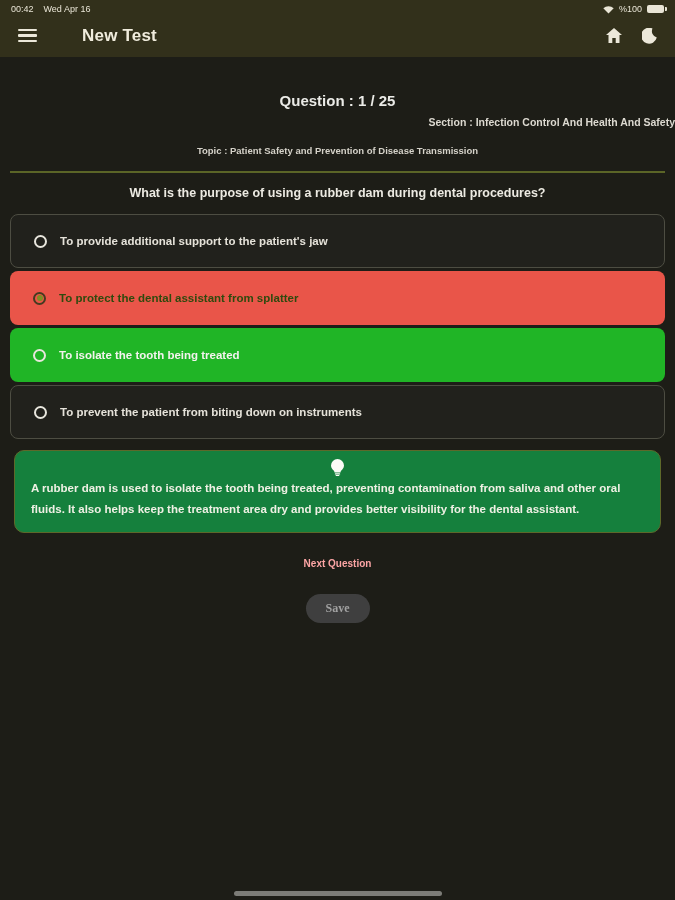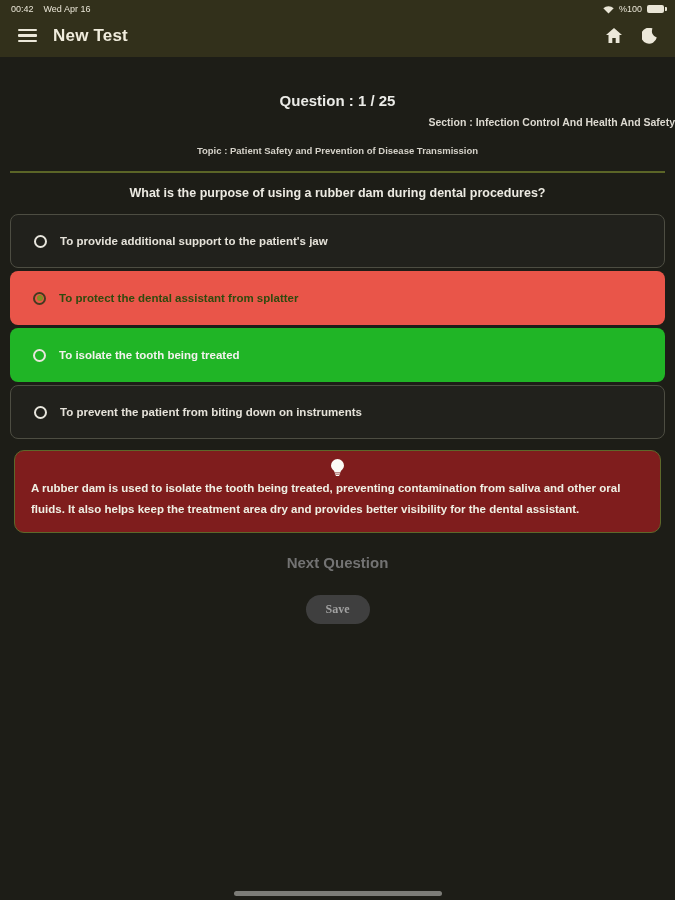--- a/index.html
+++ b/index.html
@@ -22,21 +22,21 @@
   .battery {
     width:17px; height:8px; background:#e9e5d6; border-radius:2px; position:relative;
   }
   .battery::after {
     content:""; position:absolute; right:-3px; top:2px; width:2px; height:4px;
     background:#e9e5d6; border-radius:0 1px 1px 0;
   }
   .navbar { height:39px; display:flex; align-items:center; padding:0 18px 4px; }
   .menu-btn { width:19px; display:flex; flex-direction:column; gap:3px; cursor:pointer; background:none; border:none; padding:0; }
   .menu-btn i { display:block; height:2.5px; background:#ece8da; border-radius:1px; }
-  .nav-title { font-size:17px; color:#f0ecdd; margin-left:16px; font-weight:bold; letter-spacing:.2px; }
+  .nav-title { font-size:17px; color:#f0ecdd; margin-left:45px; font-weight:bold; letter-spacing:.2px; }
   .nav-right { margin-left:auto; display:flex; gap:20px; align-items:center; }
   .icon-btn { background:none; border:none; padding:0; cursor:pointer; line-height:0; }
   
   .q-counter { padding-top:35px; text-align:center; font-size:15px; font-weight:bold; color:#ebebe7; }
   .q-section { margin-top:7px; text-align:right; font-size:10.5px; font-weight:bold; color:#dcd9d0; }
   .q-topic   { margin-top:17px;  text-align:center; font-size:9.5px;  font-weight:bold; color:#d5d2c9; }
   .divider { margin:15px 10px 0; border:none; border-top:2px solid #5b6527; }
   .q-text { margin:13px 30px 0; text-align:center; font-size:12.5px; font-weight:bold; color:#eceae2; }
   
   .options { margin:14px 10px 0; display:flex; flex-direction:column; gap:3px; }
@@ -50,27 +50,27 @@
   .radio {
     width:13px; height:13px; border-radius:50%; border:2px solid #e8e6dd;
     margin:0 13px 0 9px; flex-shrink:0; position:relative;
   }
   .opt-incorrect-selected .radio { border-color:#443b20; }
   .radio.selected::after {
     content:""; position:absolute; inset:1.5px; border-radius:50%; background:#7f8d22;
   }
   
   .explanation {
-    margin:11px 14px 2px; background:#7f1d1d; border:1px solid #5d682a; border-radius:10px;
+    margin:11px 14px 2px; background:#15803d; border:1px solid #5d682a; border-radius:10px;
     padding:8px 16px 13px; color:#eff0e4; font-size:11.5px; font-weight:bold; line-height:1.8;
   }
   .bulb-wrap { text-align:center; line-height:0; margin-bottom:2px; }
   
   .next-wrap { margin-top:20px; text-align:center; }
-  .next-link { background:none; border:none; color:#737373; font-family:inherit; font-size:15px; font-weight:bold; cursor:pointer; }
+  .next-link { background:none; border:none; color:#fca5a5; font-family:inherit; font-size:10px; font-weight:bold; cursor:pointer; }
   .save-wrap { margin-top:23px; text-align:center; }
   .save-btn {
     background:#3f3f3f; color:#a2a2a2; border:none; font-family:Liberation Serif, serif;
     font-size:12px; font-weight:bold; padding:7px 20px; border-radius:15px; cursor:pointer;
   }
   
   .home-indicator {
     position:absolute; bottom:4px; left:50%; transform:translateX(-50%);
     width:208px; height:5px; border-radius:3px; background:#7c7c77; cursor:grab;
   }

